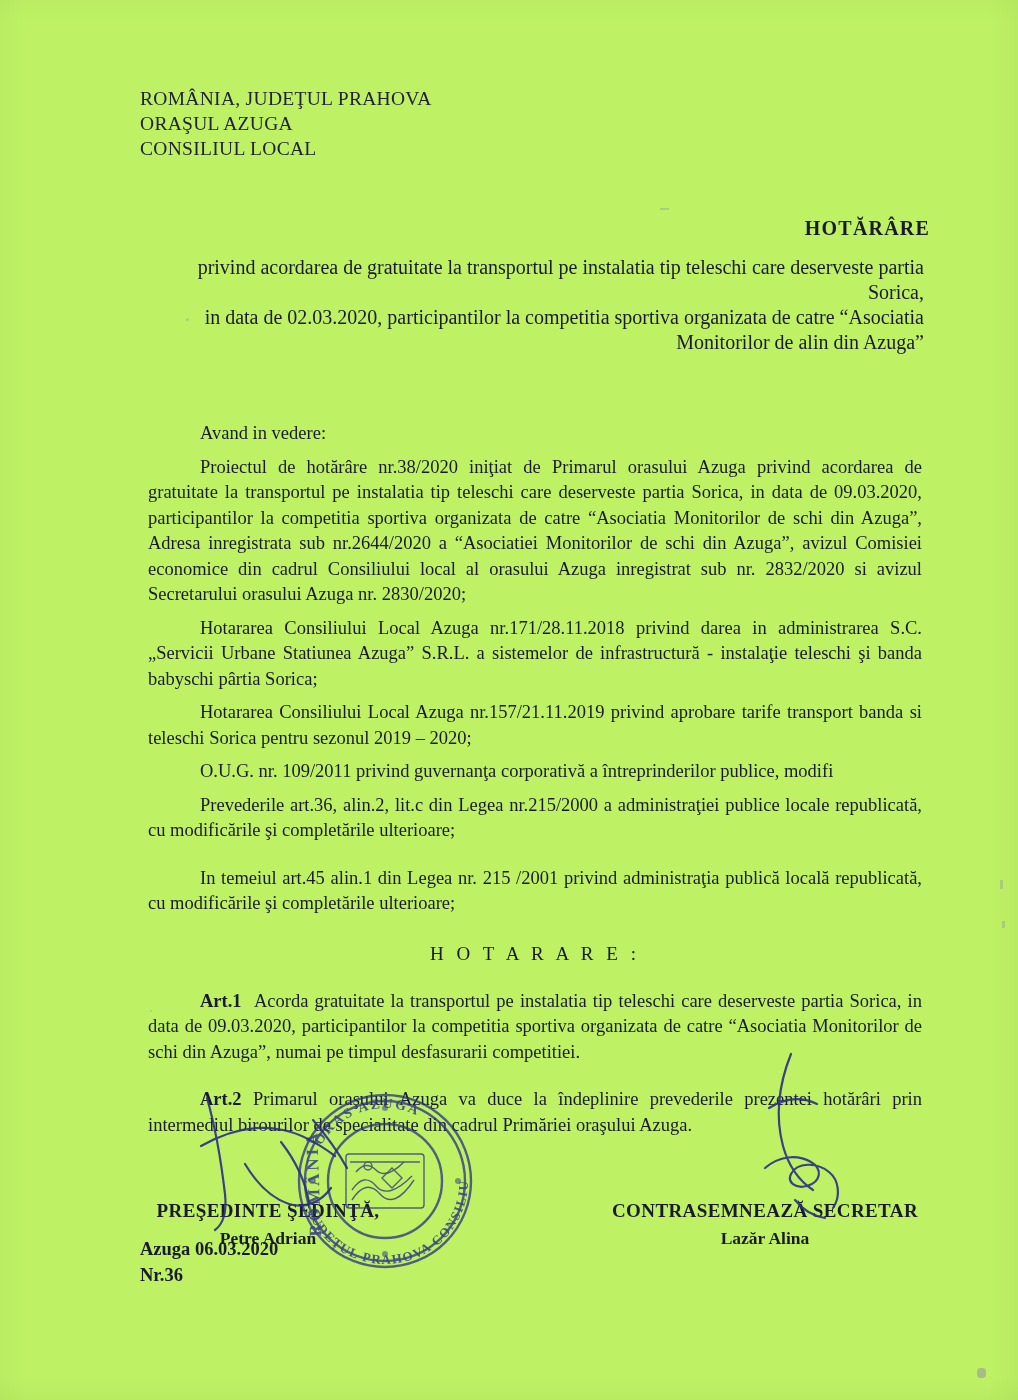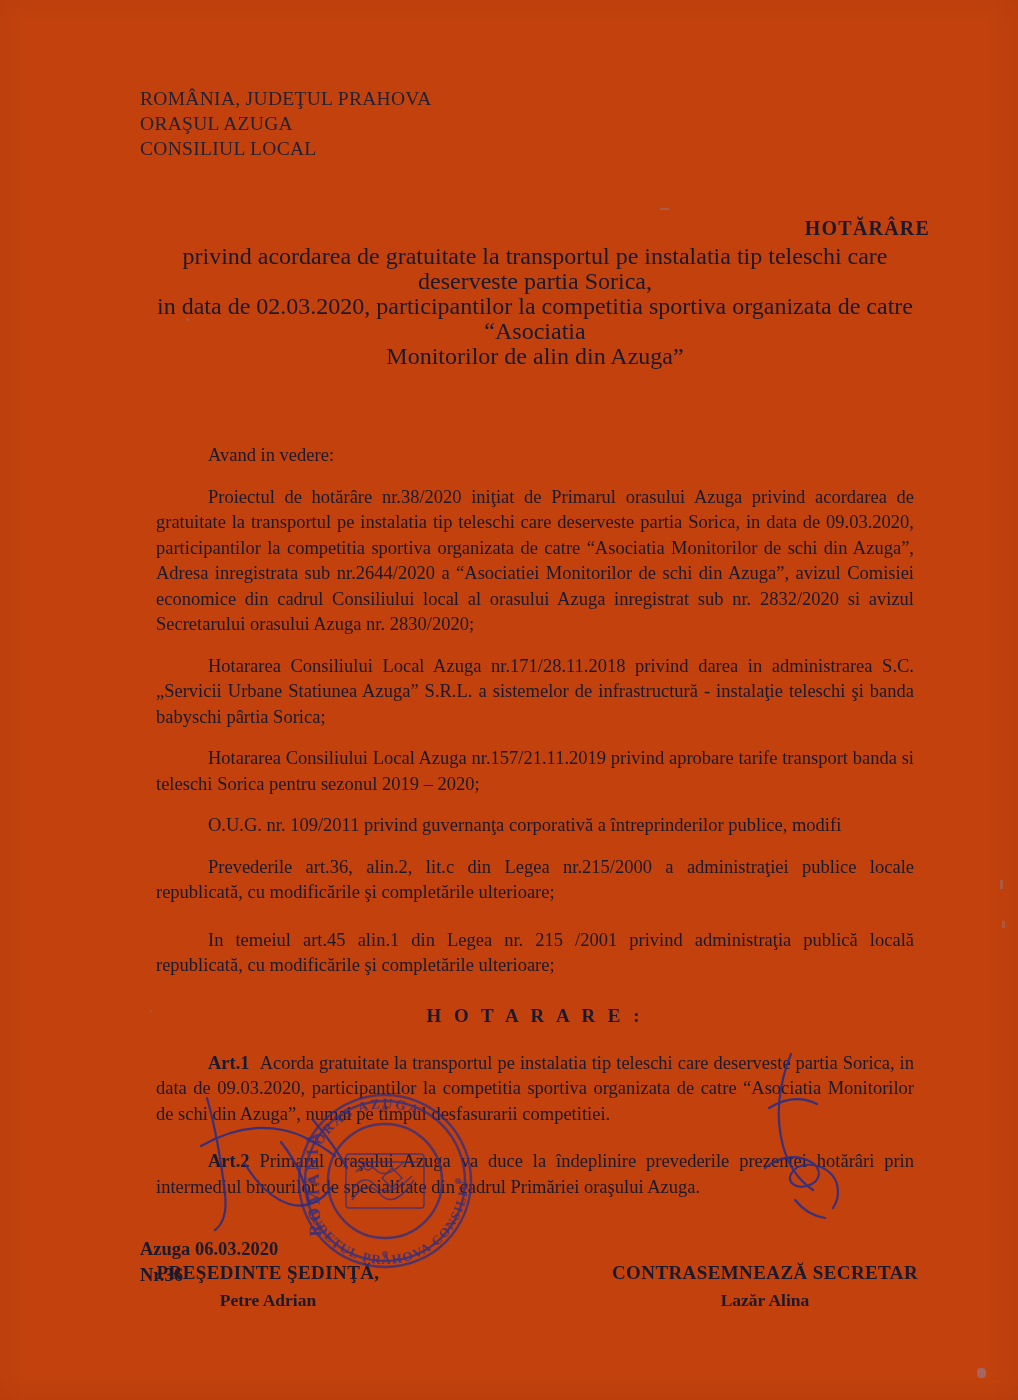--- a/index.html
+++ b/index.html
@@ -11,21 +11,21 @@
     width: 1018px;
     height: 1400px;
     position: relative;
     overflow: hidden;
     font-family: "Liberation Serif", serif;
     color: #1a1a2e;
   }
   .page {
     position: absolute;
     inset: 0;
-    background: #c2410c;
+    background: #bef264;
   }
   
   .page::before {
     content: "";
     position: absolute;
     inset: 0;
     background:
       linear-gradient(to right, rgba(0,0,0,0.025) 0px, rgba(0,0,0,0) 26px),
       linear-gradient(to bottom, rgba(0,0,0,0.02) 0px, rgba(0,0,0,0) 22px),
       linear-gradient(to left, rgba(0,0,0,0.03) 0px, rgba(0,0,0,0) 30px),
@@ -45,50 +45,50 @@
     color: #222236;
   }
   .title {
     text-align: right;
     font-weight: bold;
     font-size: 20px;
     letter-spacing: 1.2px;
     margin-top: 56px;
   }
   .subtitle {
-    text-align: center;
-    font-size: 24px;
+    text-align: right;
+    font-size: 20px;
     line-height: 25px;
-    margin-top: 4px;
+    margin-top: 15px;
     padding: 0 6px;
   }
   .subtitle .l2 { display:block; }
   .spacer-lg { height: 58px; }
   .body-block {
     font-size: 18.5px;
     line-height: 25.5px;
     text-align: justify;
     margin-top: 2px;
   }
   .indent { display: inline-block; width: 52px; }
   p.para {
-    margin: 16px;
+    margin: 8px;
     text-align: justify;
     text-justify: inter-word;
   }
   p.gap { margin-top: 22px; }
   .left-bold-indent {
     font-weight: bold;
     font-size: 19px;
     margin-top: 28px;
     padding-left: 44px;
   }
   .spaced-head {
     text-align: center;
-    font-weight: bold;
+    font-weight: normal;
     font-size: 19px;
     letter-spacing: 4px;
     margin-top: 26px;
   }
   .sig-row {
     position: relative;
     margin-top: 62px;
     height: 70px;
   }
   .sig-left {

